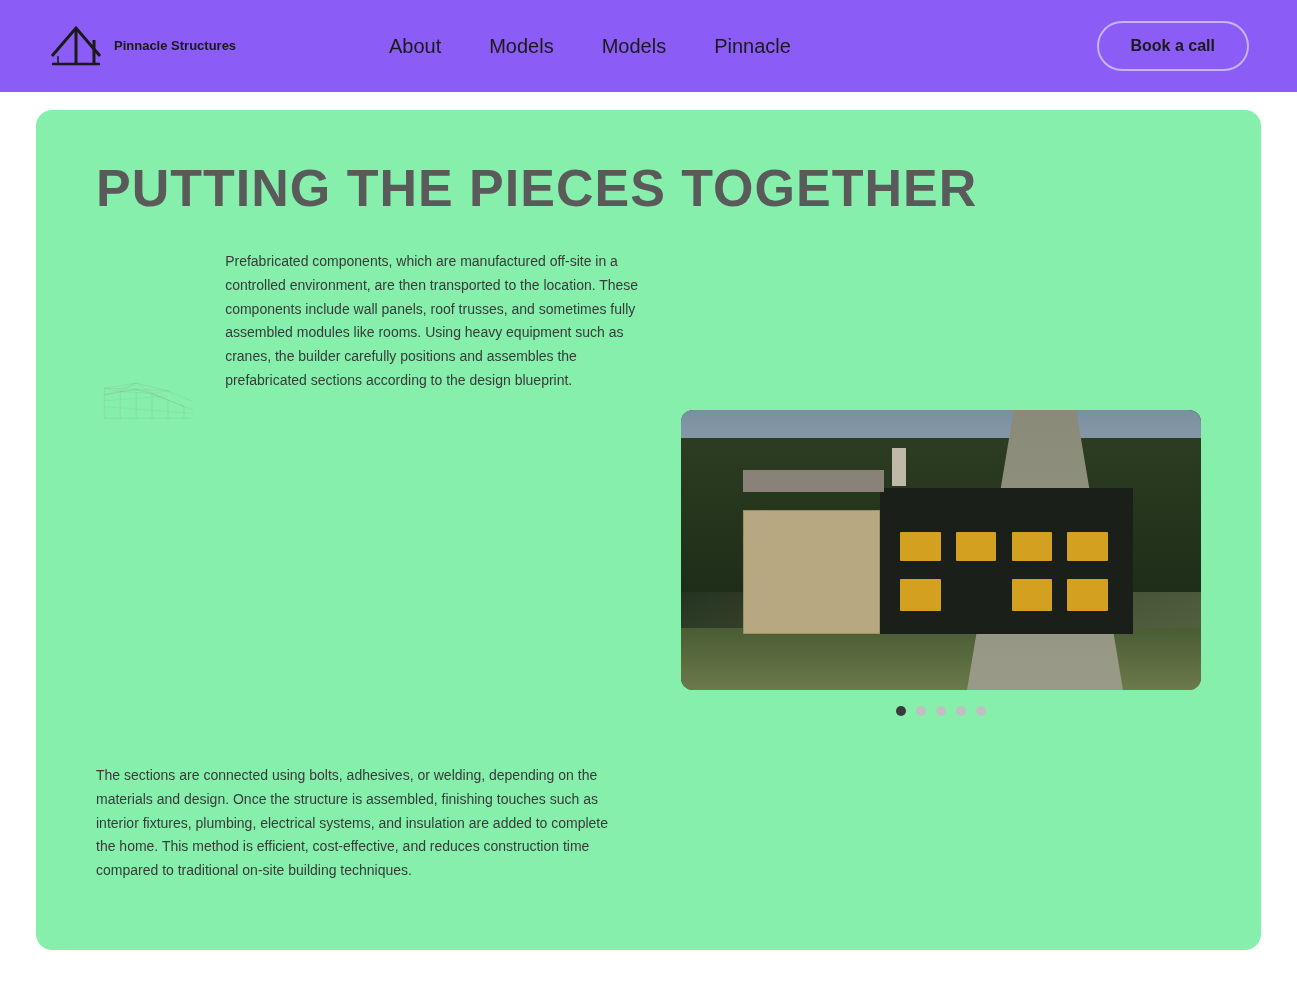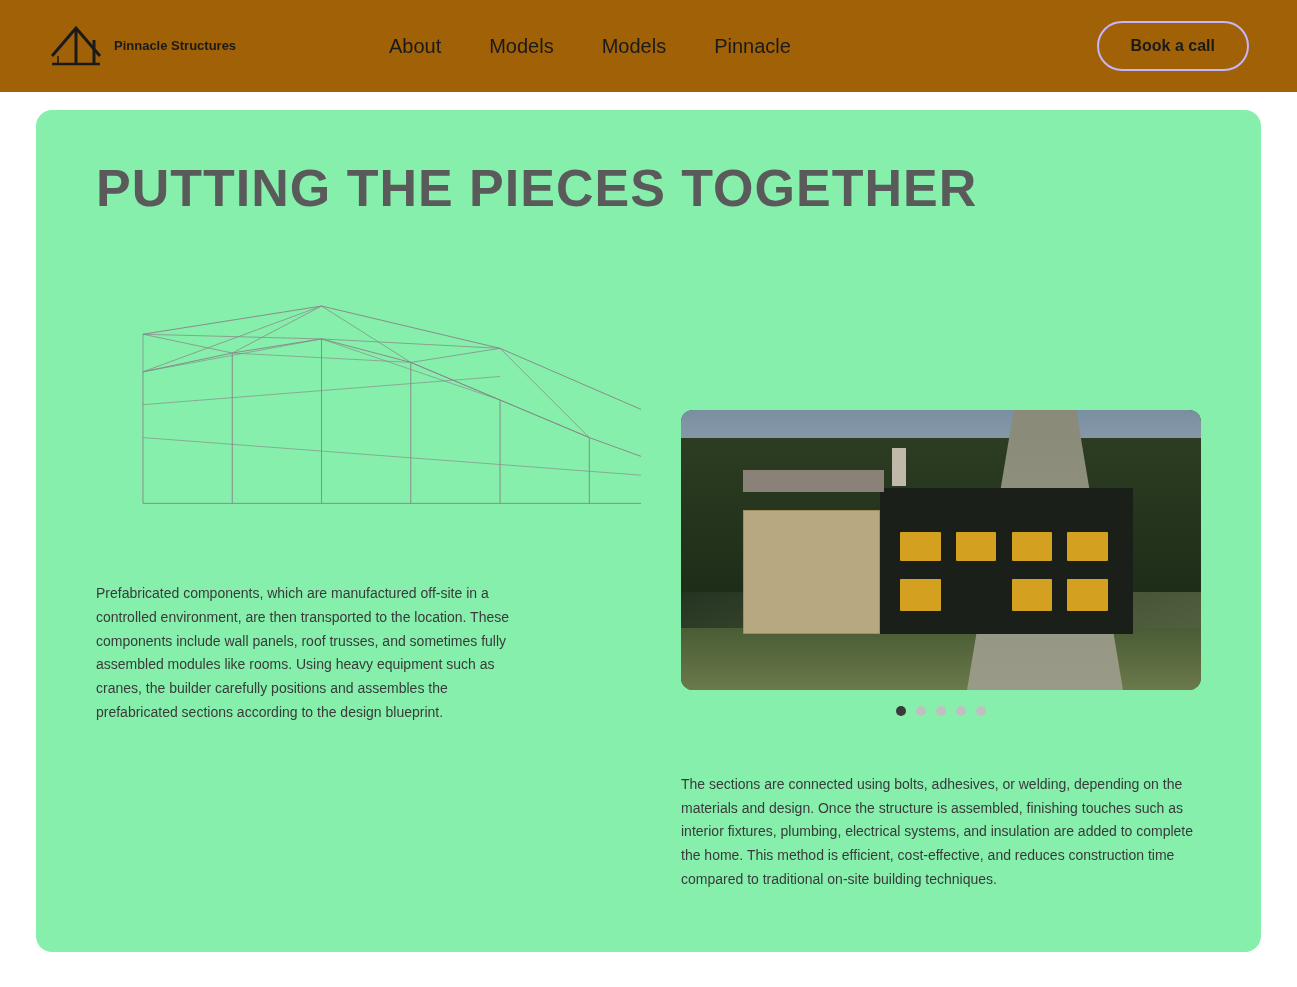--- a/index.html
+++ b/index.html
@@ -13,21 +13,21 @@
       width: 1297px;
       min-height: 987px;
       overflow-x: hidden;
     }
 
     
     nav {
       display: flex;
       align-items: center;
       padding: 18px 48px;
-      background: #a16207;
+      background: #8b5cf6;
       border-bottom: none;
     }
     .logo-area {
       display: flex;
       align-items: center;
       gap: 10px;
       text-decoration: none;
       color: #1a1a1a;
     }
     .logo-icon {
@@ -88,21 +88,21 @@
     
     .content-top {
       display: flex;
       gap: 40px;
       align-items: flex-start;
     }
 
     .left-section {
       flex: 1;
       display: flex;
-      flex-direction: column;
+      flex-direction: row;
       gap: 32px;
     }
 
     
     .blueprint-container {
       width: 100%;
       height: 300px;
       position: relative;
     }
 
@@ -235,21 +235,20 @@
       cursor: pointer;
     }
     .dot.active {
       background: #3a3a3a;
     }
 
     
     .bottom-text-section {
       margin-top: 48px;
       display: flex;
-      justify-content: flex-end;
     }
     .bottom-description {
       max-width: 520px;
       font-size: 14px;
       line-height: 1.7;
       color: #3a3a3a;
     }
 
     
     .blueprint-svg {

